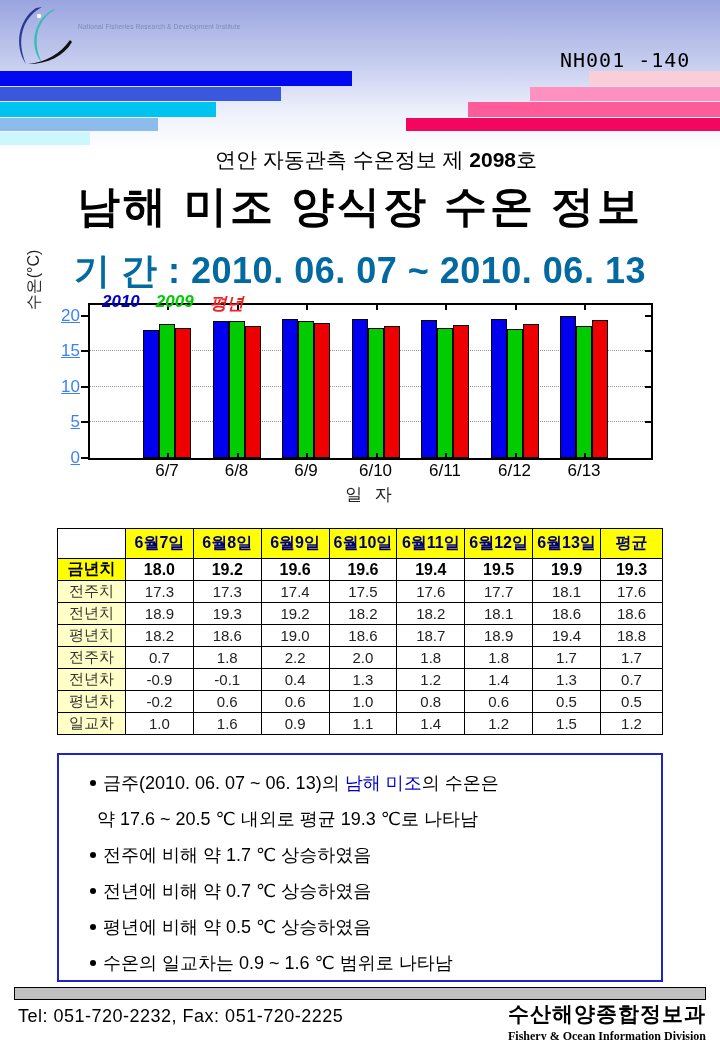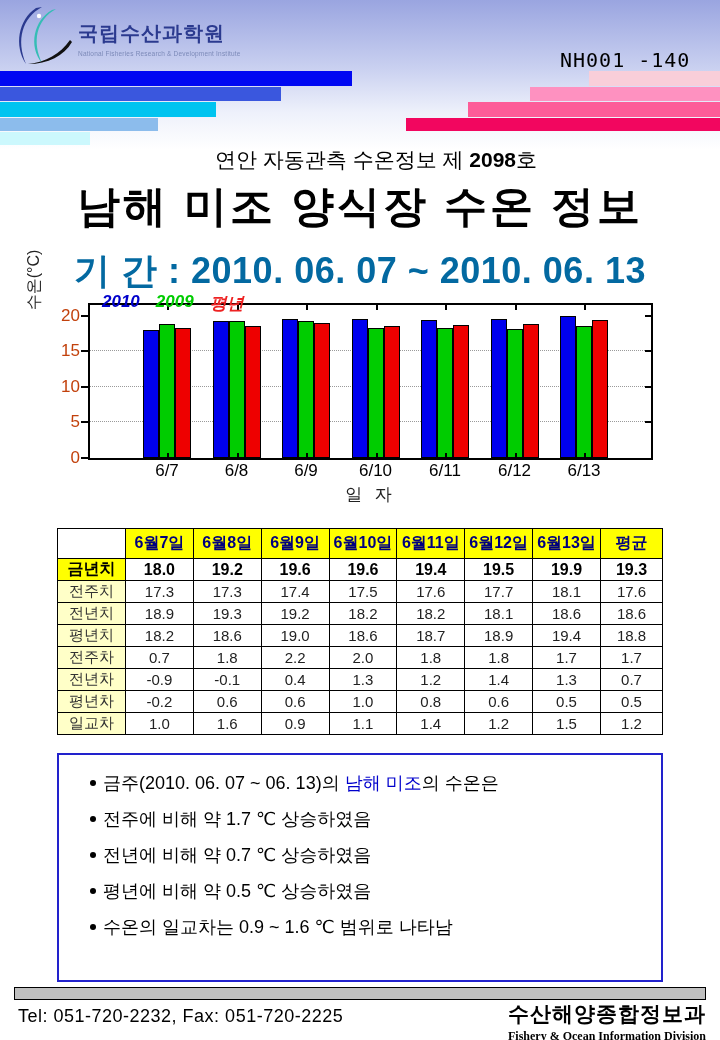--- a/index.html
+++ b/index.html
@@ -35,21 +35,21 @@
     position:absolute; left:0; top:247px; width:720px; text-align:center;
     font-size:36px; font-weight:bold; color:#0369a1; letter-spacing:0.5px;
   }
   
   #plot {
     position:absolute; left:88px; top:303px; width:565px; height:157px;
     border:2px solid #000; background:#fff;
   }
   .gridline { position:absolute; left:0; width:100%; height:0; border-top:1.5px dotted #9a9a9a; }
   .bar { position:absolute; bottom:0; border:1px solid #000; }
-  .ytick-label { position:absolute; width:34px; text-align:right; font-size:17px; color:#c2410c; }
+  .ytick-label { position:absolute; width:34px; text-align:right; font-size:17px; color:#3b82f6;text-decoration:underline; }
   .ytick-mark { position:absolute; height:2px; background:#000; }
   .xtick-in { position:absolute; width:2px; height:5px; background:#000; }
   .xtick-label { position:absolute; width:70px; text-align:center; font-size:17px; color:#000; }
   #x-axis-label { position:absolute; text-align:center; font-size:17px; color:#222; letter-spacing:4px; }
   #y-axis-label {
     position:absolute; left:24px; top:340px; width:120px; font-size:16px; color:#222;
     transform:rotate(-90deg); transform-origin:0 0; text-align:center;
   }
   #chart-legend { position:absolute; display:flex; gap:16px; font-size:17px; font-weight:bold; }
   
@@ -94,21 +94,20 @@
   <div id="header-gradient"></div>
 
   <div id="logo">
     <svg width="62" height="60" viewBox="0 0 62 60">
       <path d="M30,1 C10,12 4,34 14,58 C2,40 6,14 24,2 Z" fill="#2b3a8f"></path>
       <path d="M44,3 C24,14 20,36 30,57 C16,40 22,14 40,4 Z" fill="#35bdb5"></path>
       <path d="M58,34 C48,48 34,56 16,58 C36,58 52,50 60,36 Z" fill="#111"></path>
       <circle cx="27" cy="10" r="2.2" fill="#fff"></circle>
     </svg>
     <div id="logo-text">
-      <div class="org-name">국립수산과학원</div>
       <div class="org-sub">National Fisheries Research &amp; Development Institute</div>
     </div>
   </div>
 
   <div id="doc-number">NH001 -140</div>
 
   <div id="deco-bars">
       <div class="deco-bar" style="left: 0px; top: 71px; width: 352px; height: 15px; background: rgb(0, 8, 242);"></div>
       <div class="deco-bar" style="left: 0px; top: 87px; width: 281px; height: 14px; background: rgb(58, 87, 222);"></div>
       <div class="deco-bar" style="left: 0px; top: 102px; width: 216px; height: 15px; background: rgb(0, 196, 240);"></div>
@@ -283,20 +282,23 @@
           <td>1.2</td>
         </tr>
       </tbody>
   </table>
 
   <div id="summary-box">
       <div class="summary-line">
         <span class="bullet-dot"></span>
         <span><span>금주(2010. 06. 07 ~ 06. 13)의 </span><span class="hl-blue">남해 미조</span><span>의 수온은</span></span>
       </div>
+      <div class="summary-line nobullet">
+        <span><span>약 17.6 ~ 20.5 ℃ 내외로 평균 19.3 ℃로 나타남</span></span>
+      </div>
       <div class="summary-line">
         <span class="bullet-dot"></span>
         <span><span>전주에 비해 약 1.7 ℃ 상승하였음</span></span>
       </div>
       <div class="summary-line">
         <span class="bullet-dot"></span>
         <span><span>전년에 비해 약 0.7 ℃ 상승하였음</span></span>
       </div>
       <div class="summary-line">
         <span class="bullet-dot"></span>

